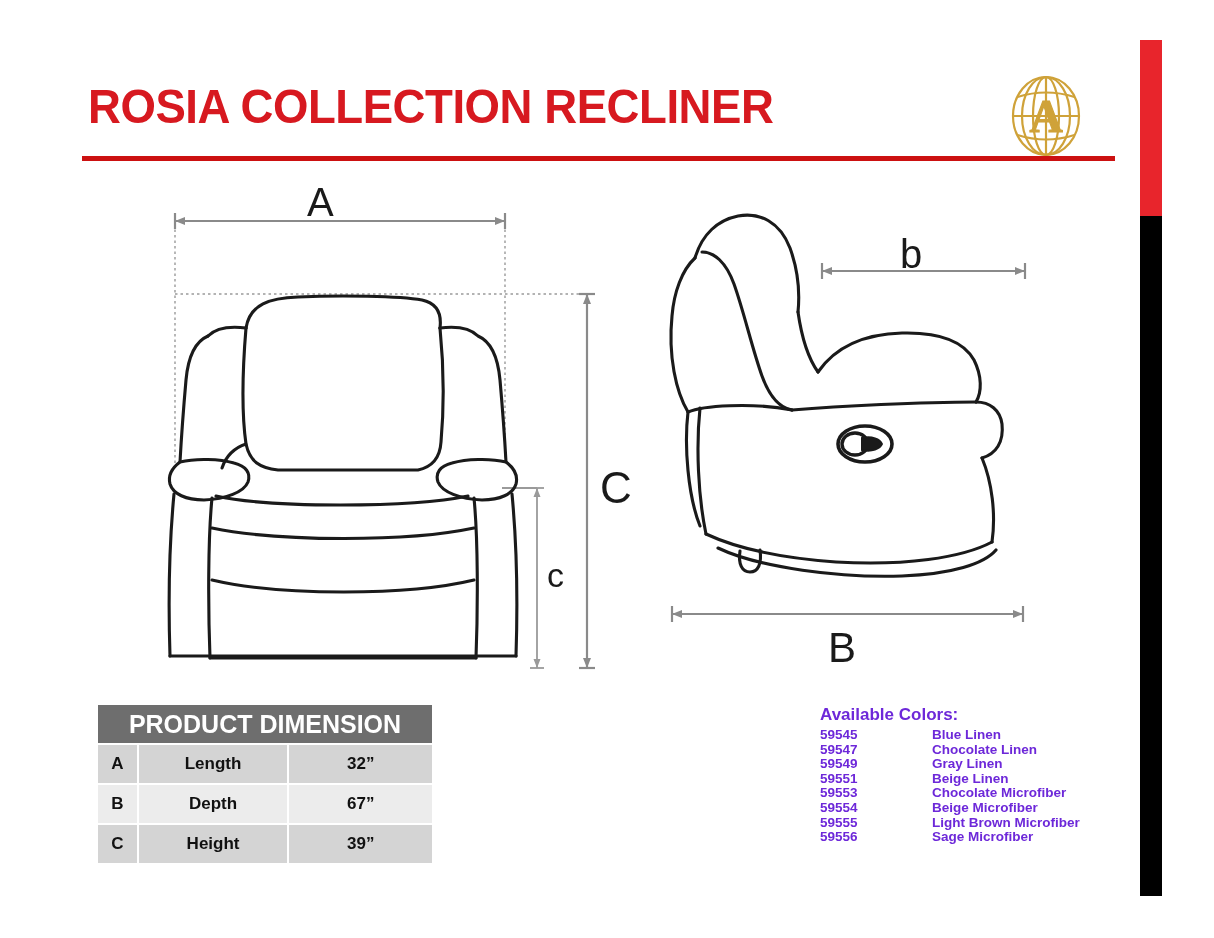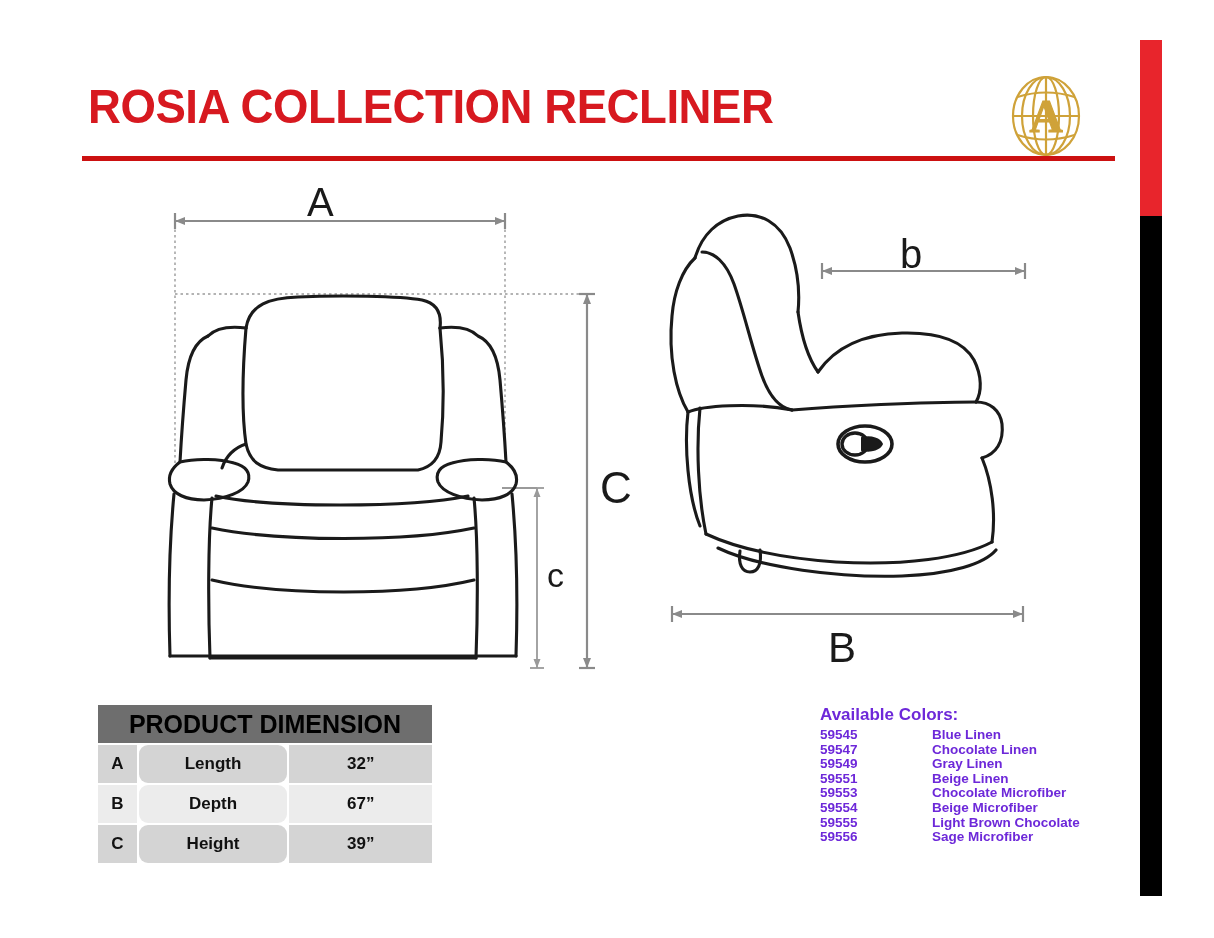--- a/index.html
+++ b/index.html
@@ -89,21 +89,21 @@
   .dim-B { left: 828px; top: 627px; font-size: 42px; }
 
   
   .tbl {
     position: absolute;
     border-collapse: separate;
     border-spacing: 2px;
   }
   .tbl-head {
     background: #6e6e6e;
-    color: #000000;
+    color: #ffffff;
     font-weight: bold;
     text-align: center;
     letter-spacing: 0px;
     white-space: nowrap;
   }
   .cell-dark  { background: #d4d4d4; }
   .cell-light { background: #ececec; }
   .cell {
     color: #111111;
     font-weight: bold;
@@ -117,21 +117,21 @@
     line-height: 36px;
     transform: none;
   }
   #product-table td {
     height: 38px;
     font-size: 17px;
     text-align: center;
     padding: 0;
   }
   #product-table .col-key { width: 38px; }
-  #product-table .col-name { width: 146px; border-radius: 9px; }
+  #product-table .col-name { width: 146px; }
   #product-table .col-val { width: 140px; }
 
   
   #seat-table { left: 496px; top: 703px; width: 288px; }
   #seat-table .tbl-head {
     font-size: 25px;
     height: 36px;
     line-height: 36px;
   }
   #seat-table td {
@@ -391,21 +391,21 @@
         <tr>
           <td class="code">59553</td>
           <td class="name">Chocolate Microfiber</td>
         </tr>
         <tr>
           <td class="code">59554</td>
           <td class="name">Beige Microfiber</td>
         </tr>
         <tr>
           <td class="code">59555</td>
-          <td class="name">Light Brown Chocolate</td>
+          <td class="name">Light Brown Microfiber</td>
         </tr>
         <tr>
           <td class="code">59556</td>
           <td class="name">Sage Microfiber</td>
         </tr>
       </tbody>
     </table>
   </div>
 
 </div>

